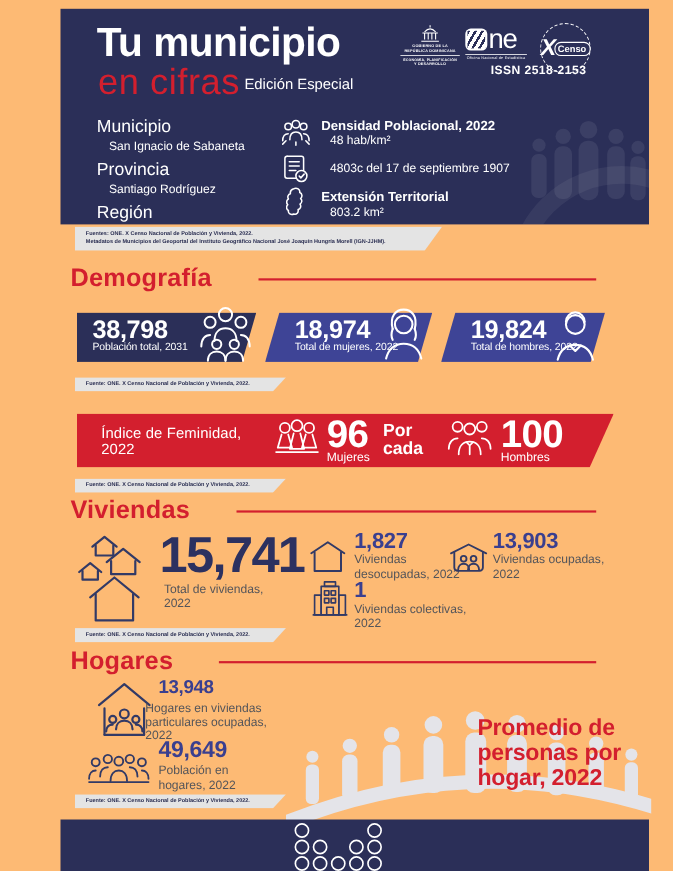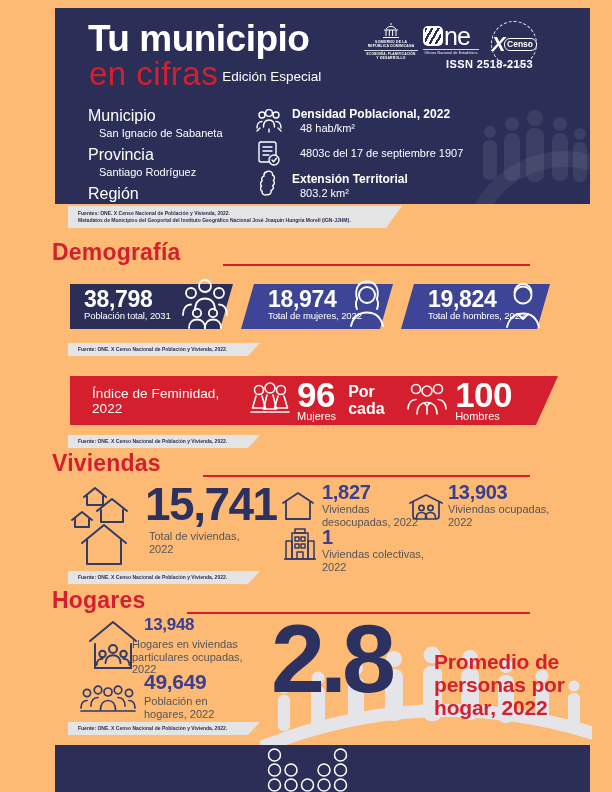--- a/index.html
+++ b/index.html
@@ -45,40 +45,40 @@
 
   .hdr-sil{position:absolute;right:0;bottom:0}
 
   
   .src{position:absolute;background:#e4e4e4;color:#2a2e52;font-weight:700}
   .src1{left:68px;top:206px;width:334px;height:22px;padding:4px 0 0 10px;font-size:5px;line-height:6.5px;clip-path:polygon(0 0,100% 0,calc(100% - 16px) 100%,0 100%)}
   .srcS{left:68px;width:192px;height:13px;padding:3.5px 0 0 10px;font-size:5px;line-height:5.5px;clip-path:polygon(0 0,100% 0,calc(100% - 12px) 100%,0 100%)}
   .src2{top:343px}.src3{top:435px}.src4{top:571px}.src5{top:722px}
 
   
-  .sec{position:absolute;left:52px;width:478px;display:flex;align-items:flex-end;gap:42px}
+  .sec{position:absolute;left:64px;width:478px;display:flex;align-items:center;gap:42px}
   .sec h2{font-size:23px;font-weight:800;color:#d31f2e;letter-spacing:.2px}
   .sec .rule{flex:1;height:1.6px;background:#d31f2e;margin-top:3px}
   .sec-demo{top:239px}.sec-viv{top:450px}.sec-hog{top:587px}
 
   
   .bn{position:absolute;top:284px;height:45px;color:#fff}
   .b1{left:70px;width:163px;background:#2b2f58;clip-path:polygon(0 0,100% 0,calc(100% - 13px) 100%,0 100%)}
   .b2{left:241px;width:152px;background:#3e4496;clip-path:polygon(13px 0,100% 0,calc(100% - 13px) 100%,0 100%)}
   .b3{left:401px;width:149px;background:#3e4496;clip-path:polygon(13px 0,100% 0,calc(100% - 13px) 100%,0 100%)}
   .bn .num{font-size:23px;font-weight:800;letter-spacing:-.3px;line-height:24px;padding:3px 0 0 14px}
   .bn .lbl{font-size:9.5px;padding-left:14px;margin-top:-1px;letter-spacing:-.1px}
   .b2 .num,.b3 .num,.b2 .lbl,.b3 .lbl{padding-left:27px}
   .bn-icon{position:absolute;z-index:2}
   .i1{left:180px;top:277px}.i2{left:346px;top:279px}.i3{left:502px;top:280px}
 
   
   .fem{position:absolute;left:70px;top:376px;width:488px;height:49px;background:#d31f2e;clip-path:polygon(0 0,100% 0,calc(100% - 22px) 100%,0 100%);display:flex;align-items:center;color:#fff;padding:0 50px 0 22px}
   .fem-title{width:156px;font-size:13.5px;line-height:15px;flex:none;letter-spacing:.1px}
-  .fem-stat{display:flex;align-items:center;gap:5px}
+  .fem-stat{display:flex;align-items:flex-start;gap:5px}
   .fem-stat svg{margin-bottom:3px}
   .fem-num{font-size:35px;font-weight:800;line-height:29px;letter-spacing:-.5px}
   .fem-sub{font-size:11px;line-height:11px;margin-top:2px}
   .fem-mid{font-size:16px;font-weight:800;line-height:16.5px;margin:0 12px;width:44px;flex:none}
   .ml-auto{margin-left:auto}
 
   
   .viv-num{position:absolute;left:145px;top:481px;font-size:46px;font-weight:800;color:#2c3160;letter-spacing:-1.5px;line-height:47px}
   .viv-lbl{position:absolute;left:149px;top:530px;font-size:11px;color:#54555a;width:118px;line-height:13px}
   .inum{position:absolute;font-size:20px;font-weight:800;color:#3a3f8f;letter-spacing:-.3px;line-height:20px}
@@ -438,21 +438,20 @@
       <circle cx="210" cy="32" r="8"></circle>
         <rect x="201" y="42" width="18" height="52" rx="8"></rect>
       <circle cx="246" cy="40" r="7"></circle>
         <rect x="238" y="49" width="16" height="48" rx="7"></rect>
       <circle cx="282" cy="50" r="6.5"></circle>
         <rect x="275" y="58" width="14" height="42" rx="6"></rect>
       <circle cx="314" cy="60" r="5.5"></circle>
         <rect x="308" y="67" width="12" height="36" rx="5"></rect>
     </g>
   </svg>
-  <div class="avg-num">2.8</div>
   <div class="avg-lbl">Promedio de personas por hogar, 2022</div>
 
   <div class="src srcS src5">Fuente: ONE. X Censo Nacional de Población y Vivienda, 2022.</div>
 
   <footer class="footer">
     <svg class="foot-dots" width="82" height="44" viewBox="0 0 82 44">
       <g fill="none" stroke="#fff" stroke-width="1.5">
         <circle cx="7.5" cy="7" r="6"></circle>
           <circle cx="73.5" cy="7" r="6"></circle>
         <circle cx="7.5" cy="22" r="6"></circle>

